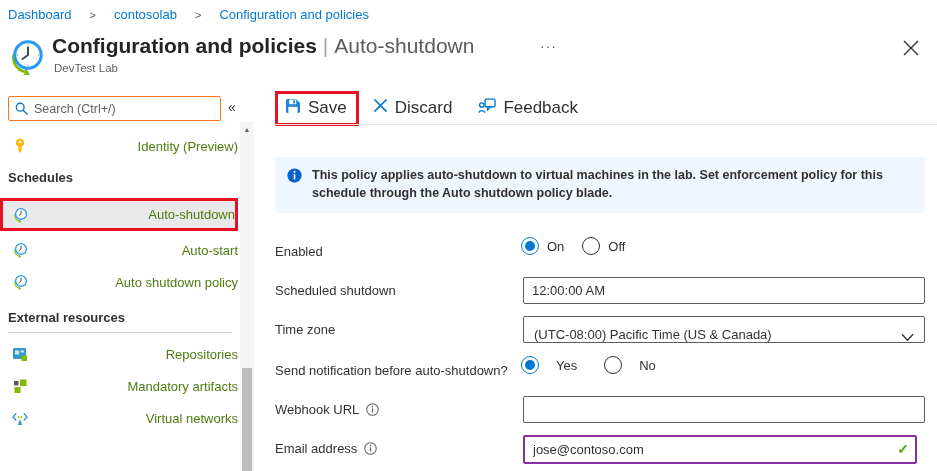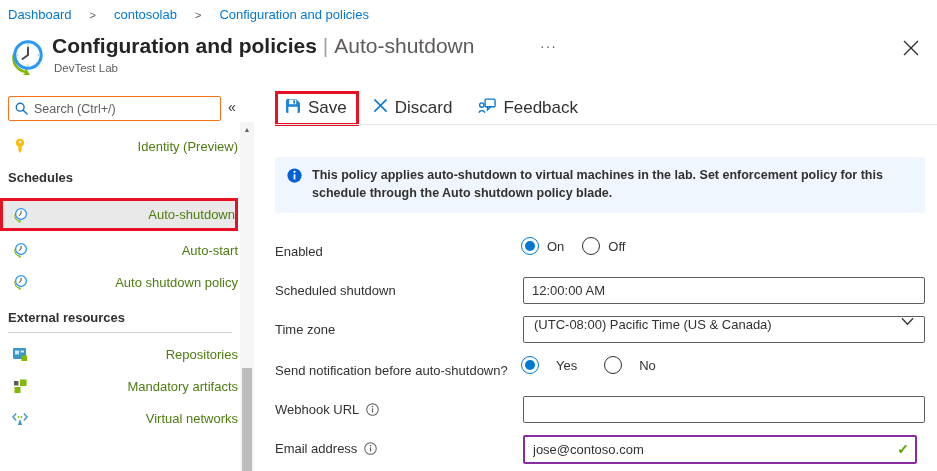--- a/index.html
+++ b/index.html
@@ -51,21 +51,21 @@
   .banner .b-text { position:absolute; left:37px; top:9px; width:600px; font-size:12.5px; line-height:18px; color:#323130;font-weight:bold; }
 
   
   .f-label { position:absolute; left:275px; font-size:13px; color:#323130; white-space:nowrap; display:flex; align-items:center; gap:7px; }
   .radio-group { position:absolute; left:521px; display:flex; align-items:center; gap:8px; font-size:13px; }
   .radio { width:18px; height:18px; border-radius:50%; border:1px solid #323130; background:#fff; display:inline-flex; align-items:center; justify-content:center; cursor:pointer; }
   .radio.sel { border:1px solid #0078d4; }
   .radio.sel::after { content:""; width:10px; height:10px; border-radius:50%; background:#0078d4; }
   .radio-lbl { margin-right:10px; }
   .txt-input { position:absolute; left:523px; width:402px; height:27px; border:1px solid #605e5c; border-radius:2px; font-size:13px; font-family:inherit; color:#323130; padding:0 8px; outline:none; background:#fff; }
-  .dropdown { position:absolute; left:523px; width:402px; height:27px; border:1px solid #605e5c; border-radius:2px; background:#fff; display:flex; align-items:flex-start; padding:0 10px; font-size:13px; cursor:pointer; }
+  .dropdown { position:absolute; left:523px; width:402px; height:27px; border:1px solid #605e5c; border-radius:2px; background:#fff; display:flex; align-items:flex-end; padding:0 10px; font-size:13px; cursor:pointer; }
   .dropdown .dd-val { flex:1; }
   .email-wrap { position:absolute; left:523px; top:435px; width:394px; height:29px; }
   .email-wrap input { width:100%; height:100%; border:2px solid #8a2da5; border-radius:2px; font-size:13px; font-family:inherit; color:#323130; padding:0 26px 0 8px; outline:none; }
   .valid-check { position:absolute; right:8px; top:6px; color:#57a300; font-size:14px; font-weight:700; }
 
   .info-i { width:13px; height:13px; flex:0 0 13px; }
 </style>
 </head>
 <body>
 

